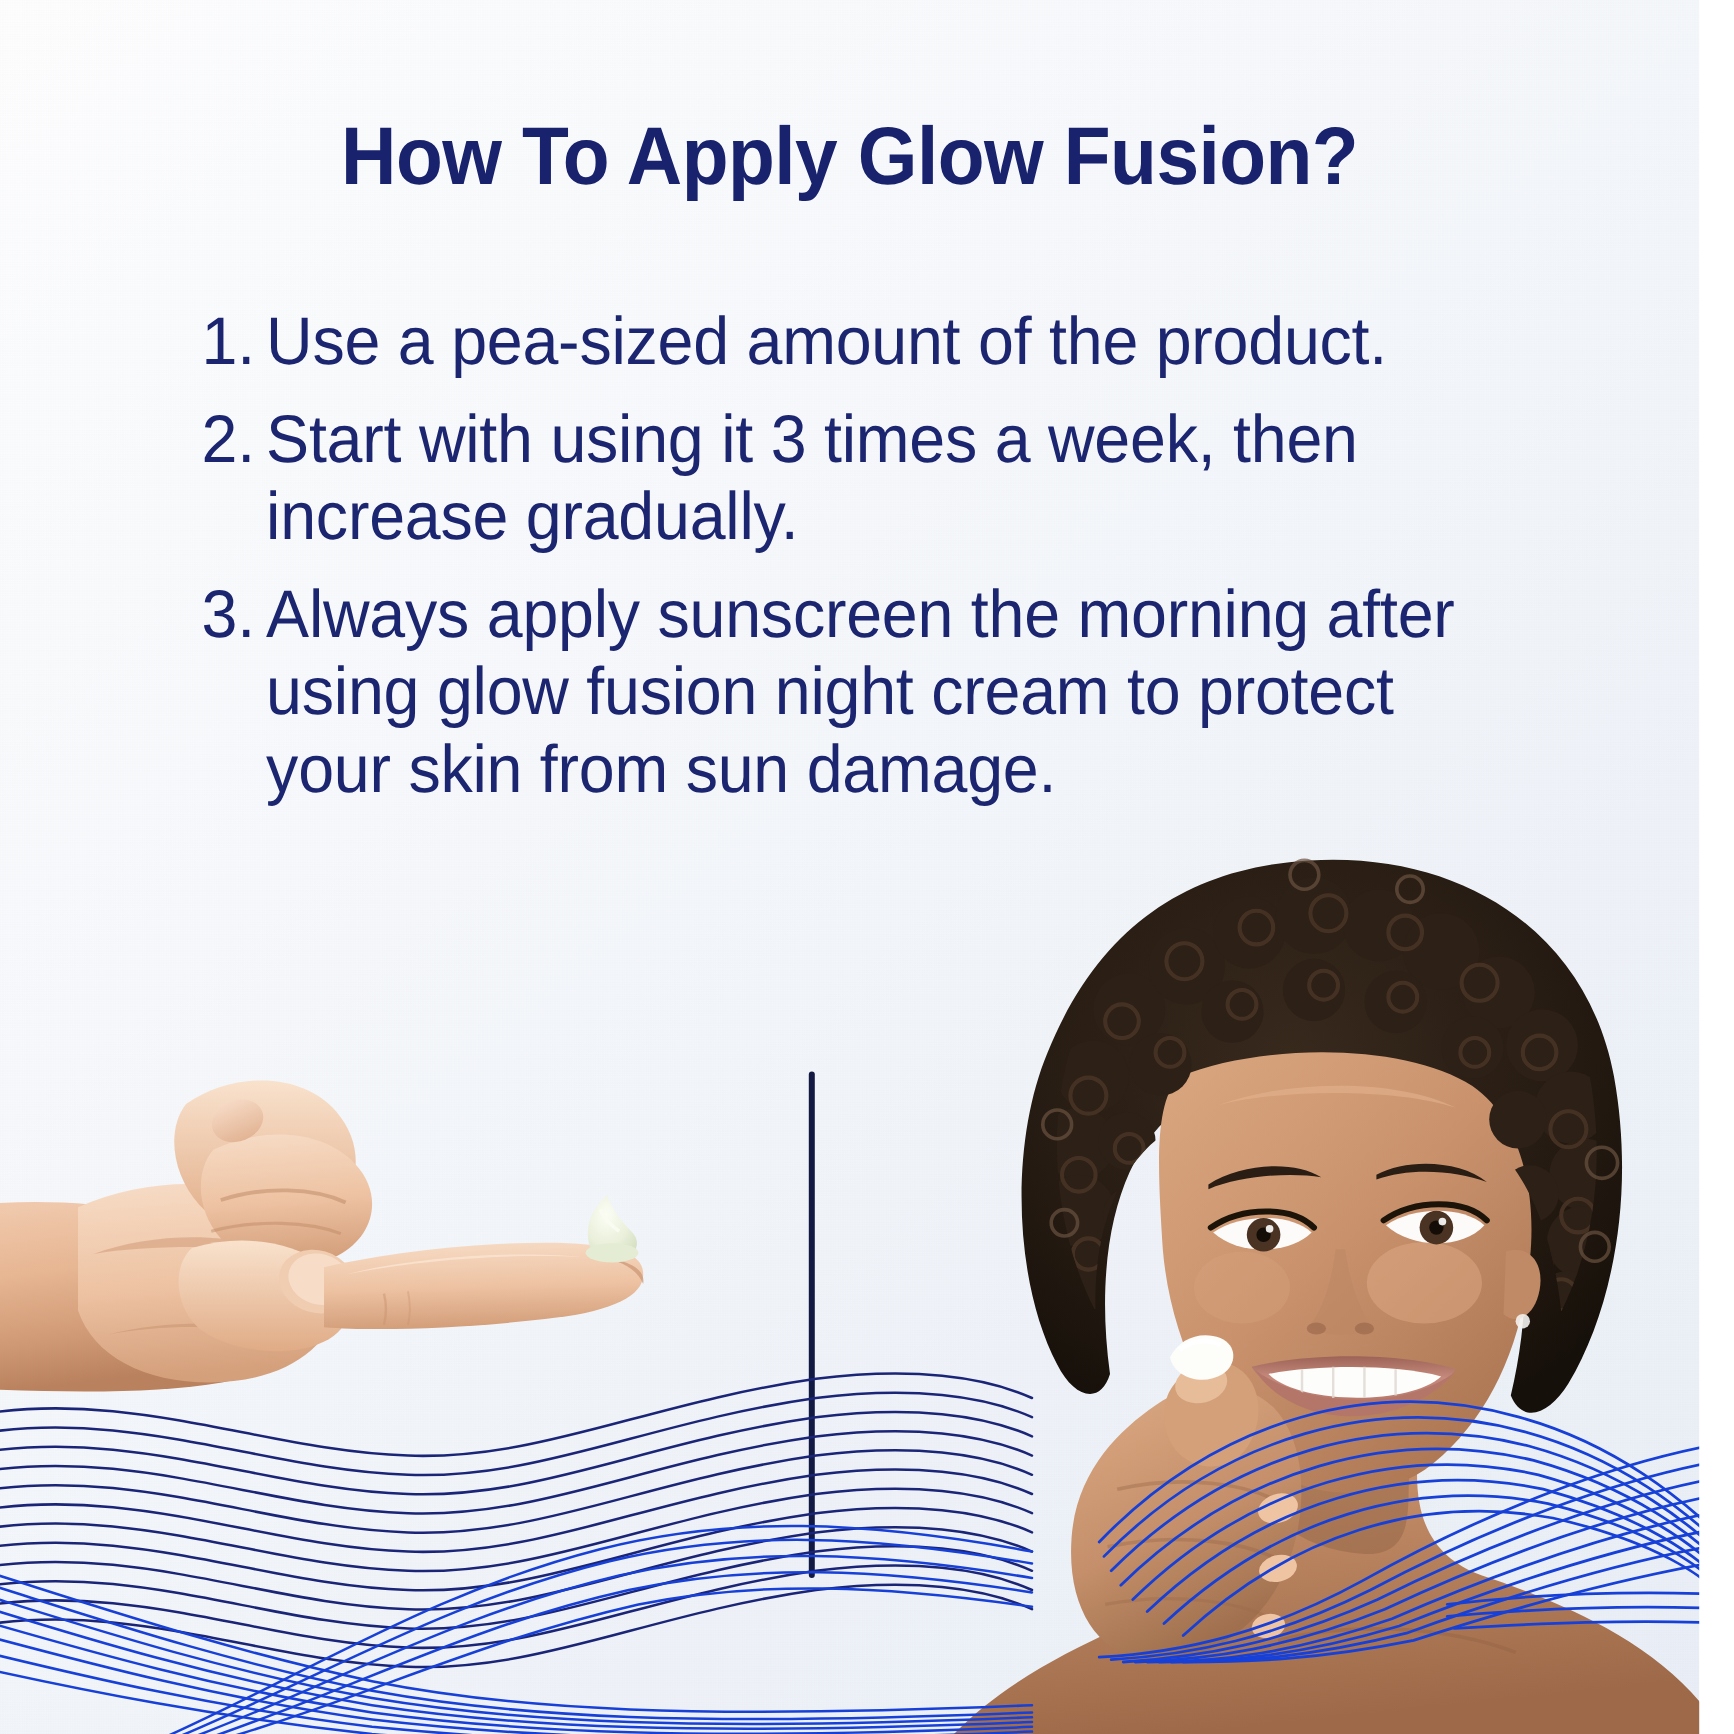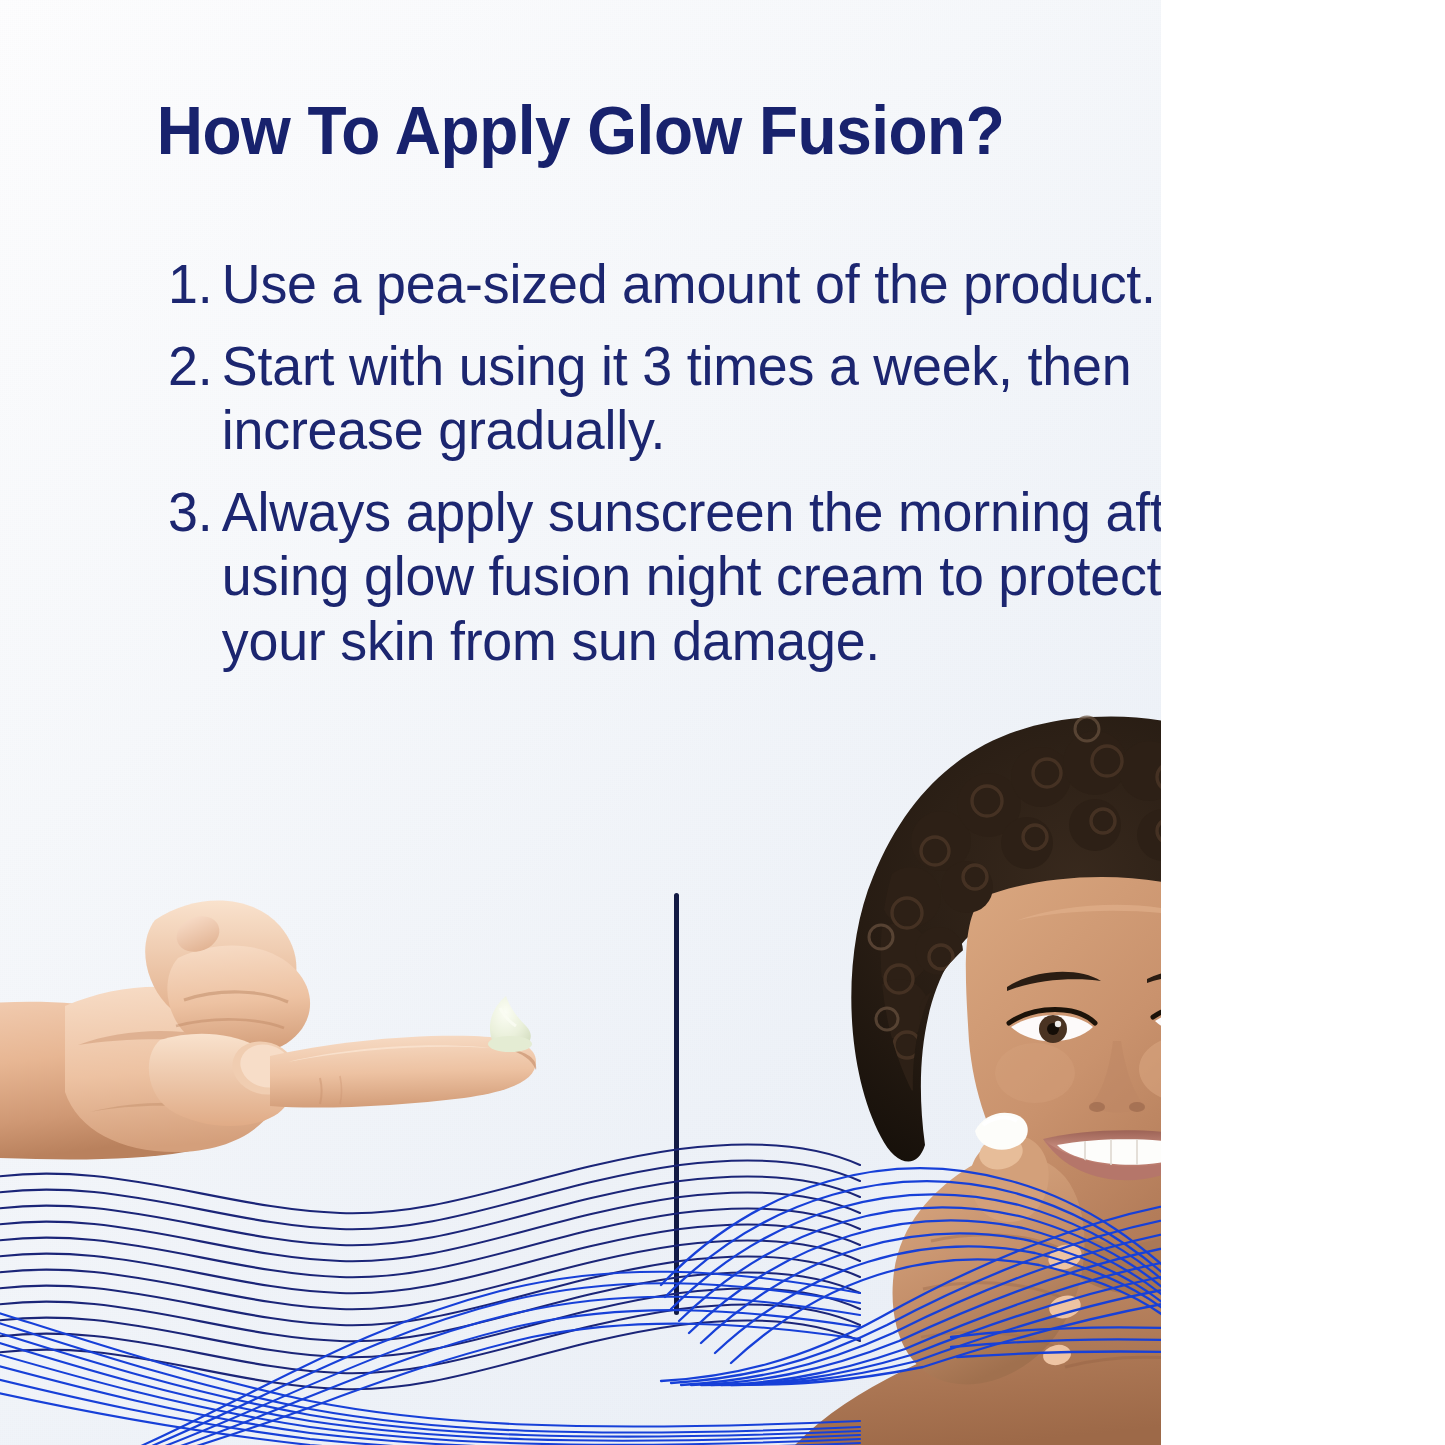--- a/index.html
+++ b/index.html
@@ -3,21 +3,21 @@
 <meta charset="utf-8">
 <title>How To Apply Glow Fusion</title>
 <style>
   html, body {
     margin: 0;
     padding: 0;
     background: #ffffff;
   }
   #poster {
     position: relative;
-    width: 1161px;
+    width: 1416px;
     height: 1445px;
     overflow: hidden;
     font-family: "Liberation Sans", sans-serif;
     background: linear-gradient(140deg, #fdfdfe 0%, #f6f8fb 35%, #eef2f8 70%, #e9eef6 100%);
   }
   
   #grain {
     position: absolute;
     inset: 0;
     pointer-events: none;

